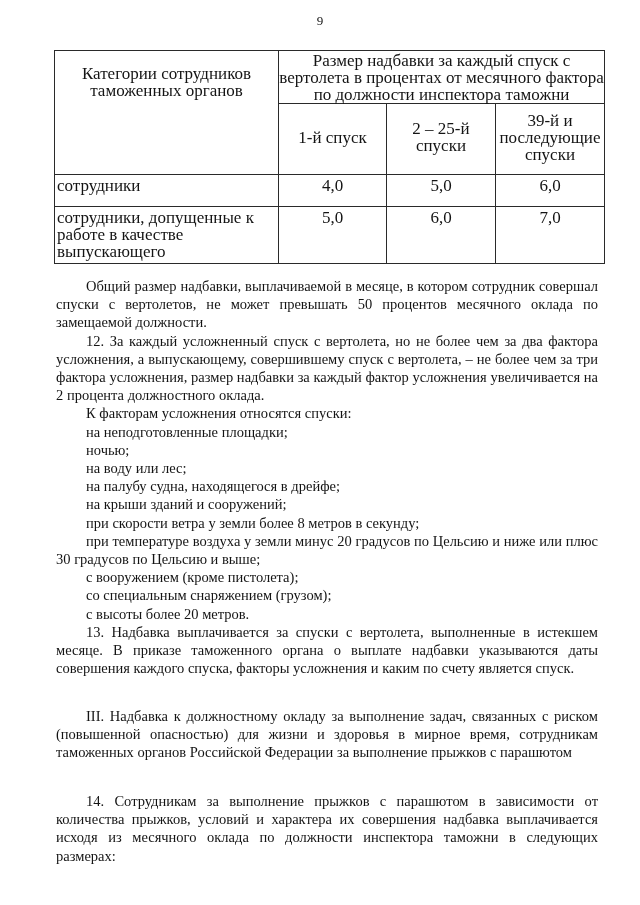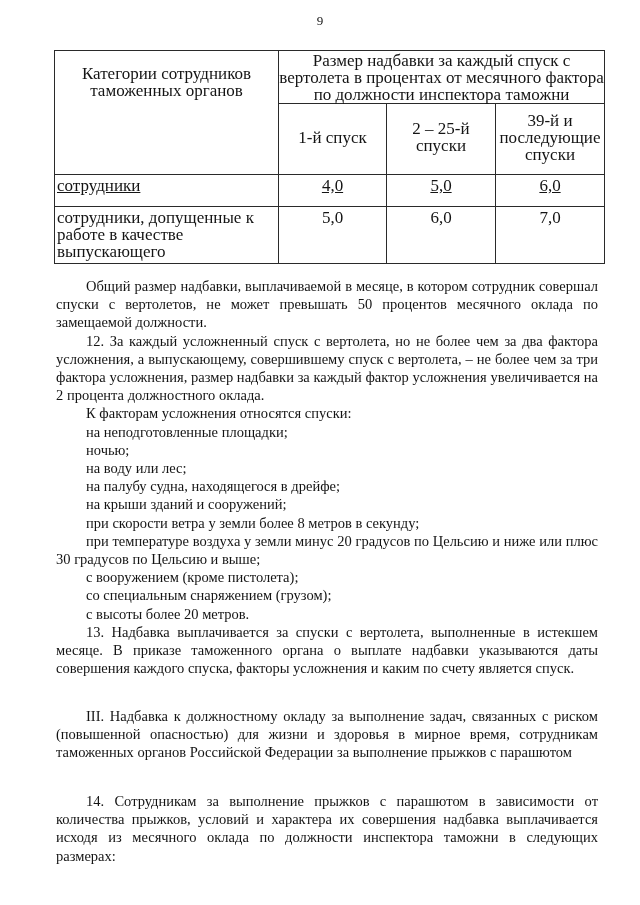--- a/index.html
+++ b/index.html
@@ -18,21 +18,21 @@
   table.bonus td {
     border: 1px solid #2a2a2a; padding: 0; vertical-align: top;
   }
   .c-cat { width: 224px; }
   .c1 { width: 108px; }
   .c2 { width: 109px; }
   .c3 { width: 109px; }
   .hdr-cat { text-align: center; height: 122px; padding-top: 14px !important; box-sizing: border-box; }
   .hdr-group { text-align: center; height: 53px; box-sizing: border-box; padding-top: 1px !important; }
   .hdr-sub { text-align: center; height: 71px; box-sizing: border-box; vertical-align: middle !important; padding-bottom: 4px !important; }
-  .row1 td { height: 32px; box-sizing: border-box; padding-top: 2px !important; text-decoration: underline; }
+  .row1 td { height: 32px; box-sizing: border-box; padding-top: 2px !important; }
   .row2 td { height: 57px; box-sizing: border-box; padding-top: 2px !important; }
   .cat-cell { text-align: left; padding-left: 2px !important; }
   .val-cell { text-align: center; }
   .text-block {
     position: absolute; left: 56px; width: 542px;
     font-size: 14.5px; line-height: 18.2px; text-align: justify;
   }
   .text-block p { margin: 0; }
   .indent { text-indent: 30px; font-family: Liberation Serif, serif; }
   .li { padding-left: 30px; text-align: left; }

